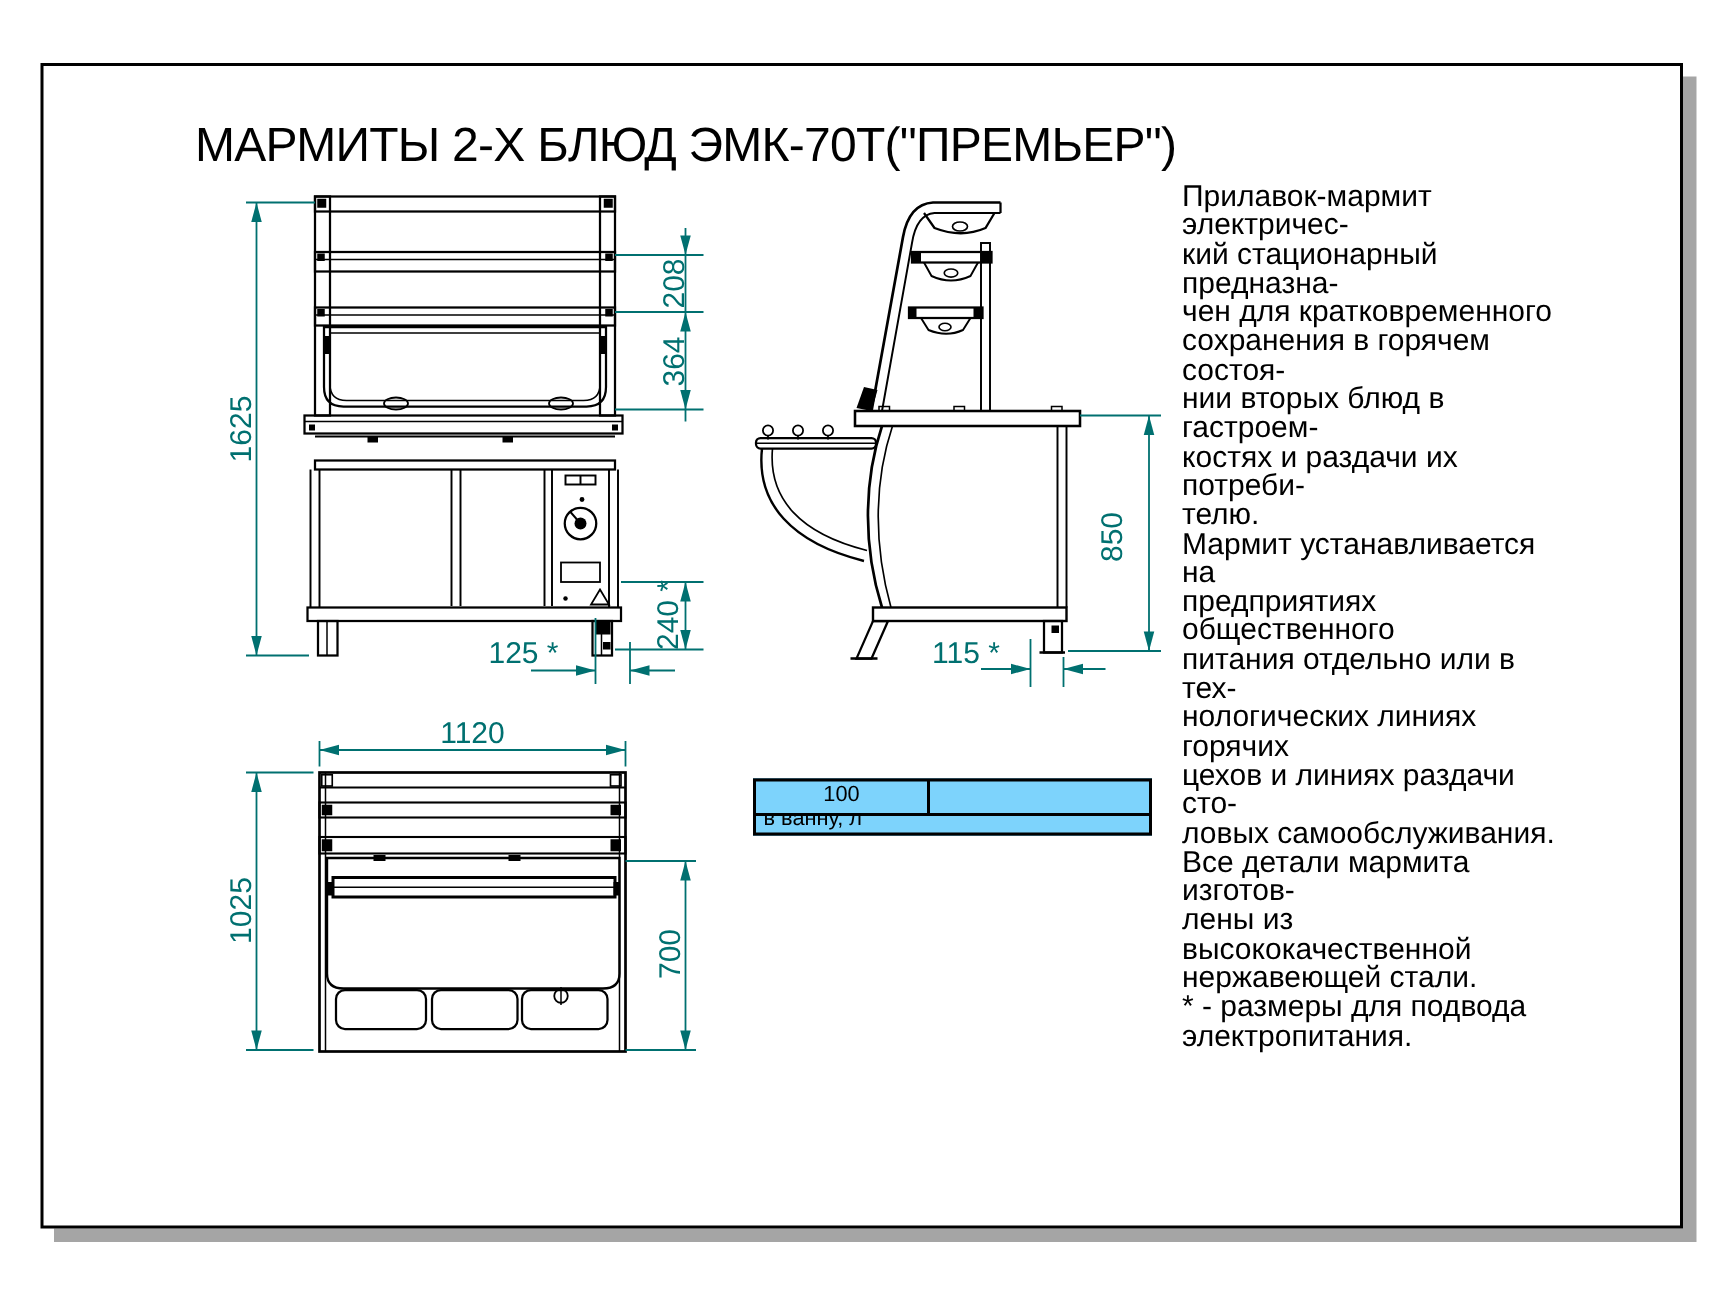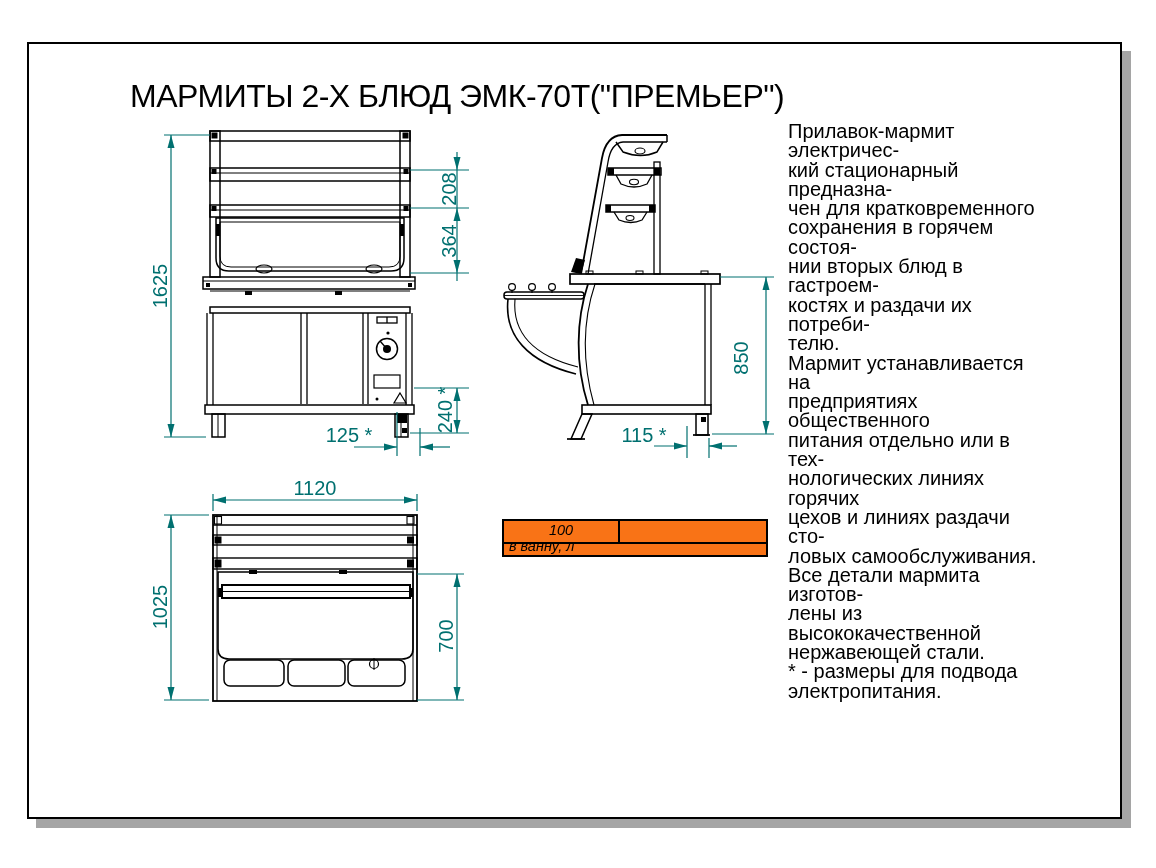--- a/index.html
+++ b/index.html
@@ -24,22 +24,22 @@
   #front-svg{left:108px;top:81px;}
   #side-svg{left:468px;top:76px;}
   #top-svg{left:111px;top:436px;}
   .spec-heading{
     left:470px;top:454px;width:422px;text-align:right;font-size:15.5px;
   }
   .spec-table{
     left:470px;top:472px;border-collapse:separate;border-spacing:3px;
   }
   .spec-table td{
-    border:2px solid #000;background:#f97316;font-size:14.5px;line-height:16px;
-    padding:1px 5px;vertical-align:middle;font-style:italic;
+    border:2px solid #000;background:#7dd3fc;font-size:14.5px;line-height:16px;
+    padding:1px 5px;vertical-align:middle;
   }
   .spec-table td.num{width:28px;text-align:center;}
   .spec-table td.name{width:252px;text-align:left;white-space:pre-line;}
   .spec-table td.val{width:104px;text-align:center;white-space:pre-line;}
   .spec-table tr.single td{height:19px;}
   svg text{
     font-family:"Liberation Sans",sans-serif;font-size:20px;fill:#007070;stroke:none;
   }
 </style>
 </head>

